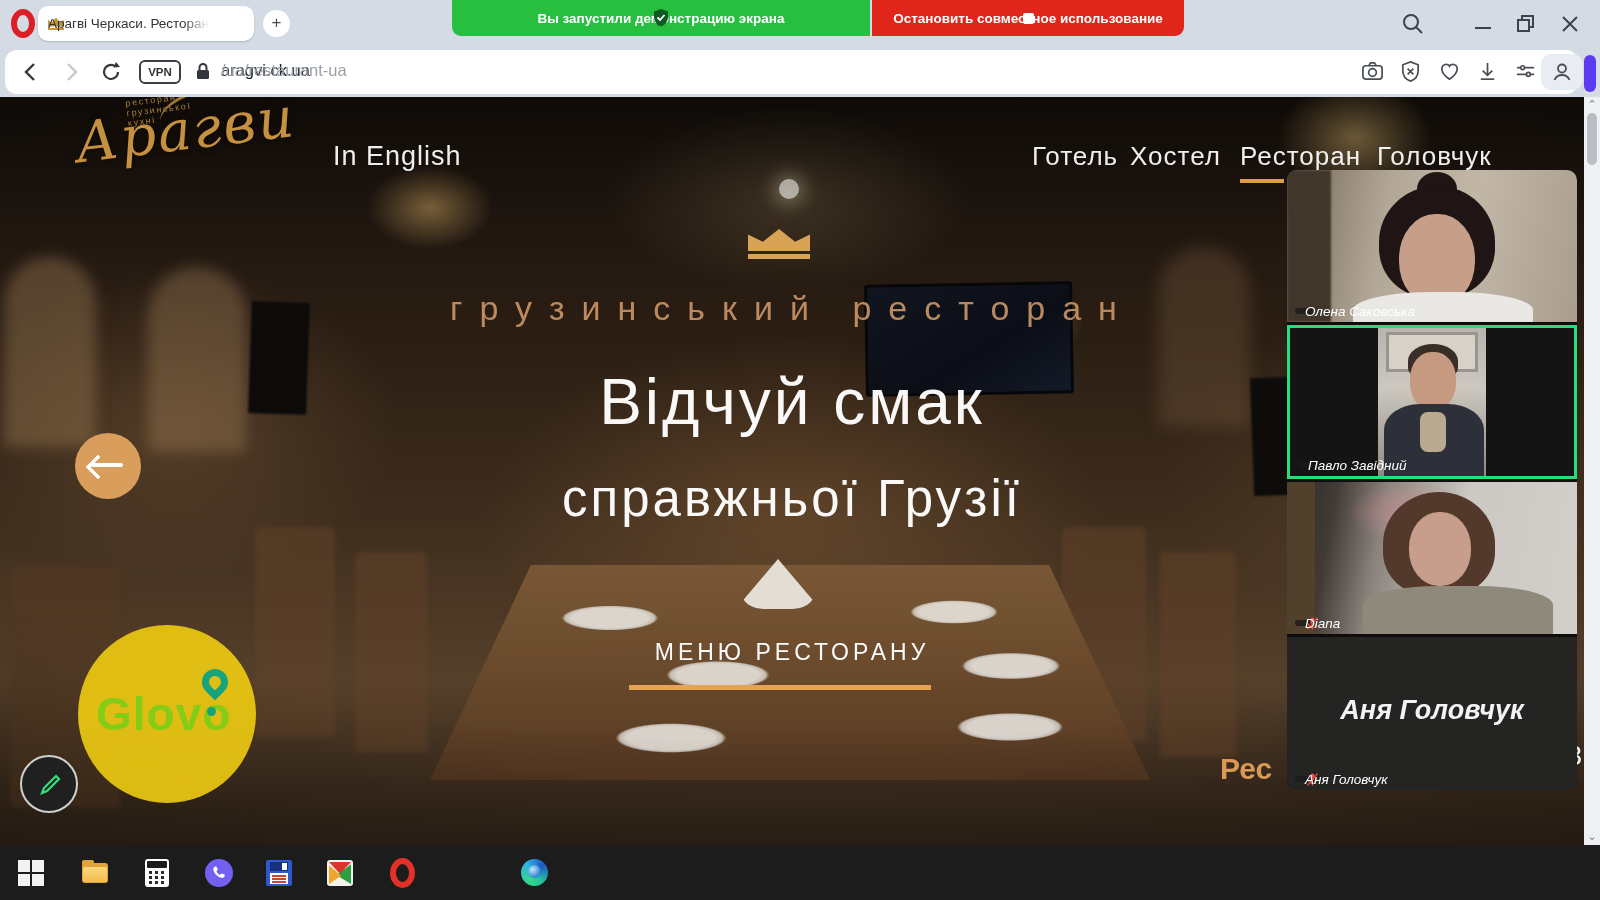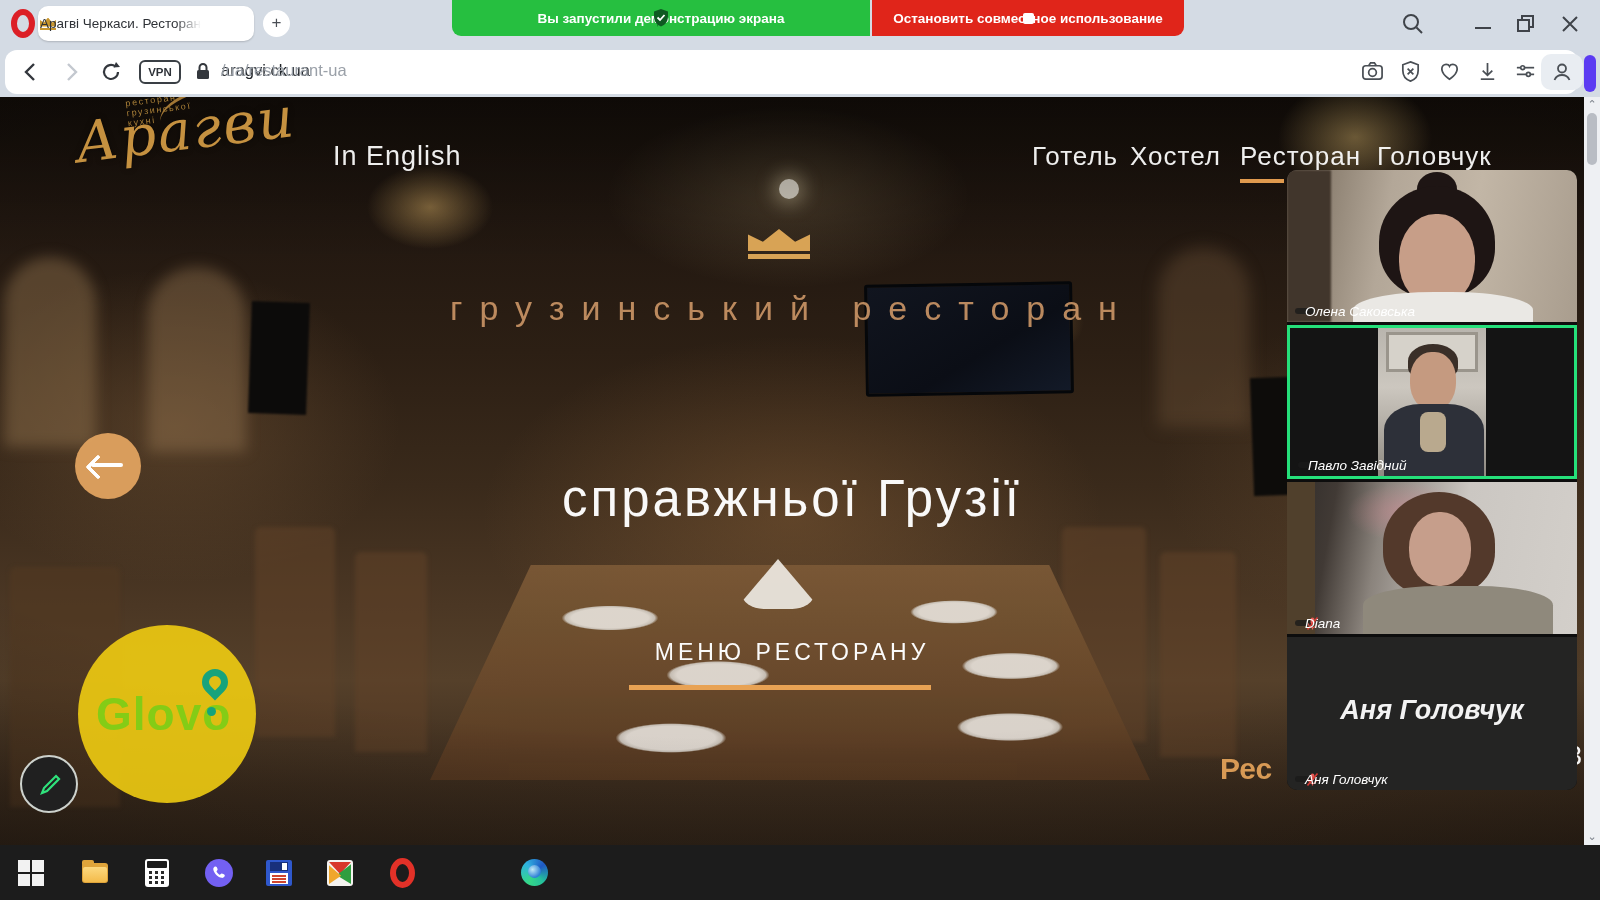--- a/index.html
+++ b/index.html
@@ -4,21 +4,21 @@
 <style>
   html,body{margin:0;padding:0;background:#000;}
   #screen{position:relative;width:1600px;height:900px;overflow:hidden;
     font-family:"Liberation Sans",sans-serif;-webkit-font-smoothing:antialiased;}
   #screen *{box-sizing:border-box;position:absolute;}
 
   
   .chrome{left:0;top:0;width:1600px;height:97px;background:#d4dbe4;}
   .opera-logo{left:11px;top:9px;width:24px;height:29px;border:6px solid #dc1f26;border-radius:50%;}
   .tab{left:38px;top:6px;width:216px;height:35px;background:#fff;border-radius:10px;
-       box-shadow:0 1px 2px rgba(0,0,0,.18);display:flex;position:absolute;align-items:center;padding:0 2px;gap:8px;}
+       box-shadow:0 1px 2px rgba(0,0,0,.18);display:flex;position:absolute;align-items:center;padding:0 10px;gap:8px;}
   .tab-fav{position:relative;width:16px;height:12px;flex:0 0 auto;}
   .tab-fav .spikes{position:absolute;left:0;top:0;width:16px;height:9px;background:#c8962e;
        clip-path:polygon(0 100%,0 28%,24% 55%,50% 0,76% 55%,100% 28%,100% 100%);}
   .tab-fav .band{position:absolute;left:0;top:10px;width:16px;height:2px;background:#c8962e;}
   .tab-title{position:relative;flex:1;font-size:13.5px;color:#2f3237;white-space:nowrap;overflow:hidden;height:17px;line-height:17px;}
   .tab-title::after{content:'';position:absolute;right:0;top:0;bottom:0;width:26px;background:linear-gradient(90deg,rgba(255,255,255,0),#fff);}
   .newtab{left:263px;top:10px;width:27px;height:27px;border-radius:50%;background:#fff;color:#4a4e55;
           font-size:17px;line-height:25px;text-align:center;}
   .share-pill{left:452px;top:0;width:418px;height:36px;background:#26bf40;border-radius:0 0 0 9px;
               display:flex;align-items:center;justify-content:center;gap:14px;}
@@ -360,20 +360,21 @@
     <a class="nav-item nav-1">Хостел</a>
     <a class="nav-item nav-2">Ресторан</a>
     <a class="nav-item nav-3">Головчук</a>
     <div class="nav-underline"></div>
 
     <div class="crown">
         <i class="spikes" style="position:absolute"></i>
         <i class="band" style="position:absolute"></i>
       </div>
     <div class="tagline">грузинський ресторан</div>
+    <div class="hero1">Відчуй смак</div>
     <div class="hero2">справжньої Грузії</div>
     <a class="menu-link">МЕНЮ РЕСТОРАНУ</a>
     <div class="menu-bar"></div>
     <div class="slide-counter">01/03</div>
 
     <div class="prev-btn">
         <span class="arr"></span>
       </div>
 
     <div class="glovo">

